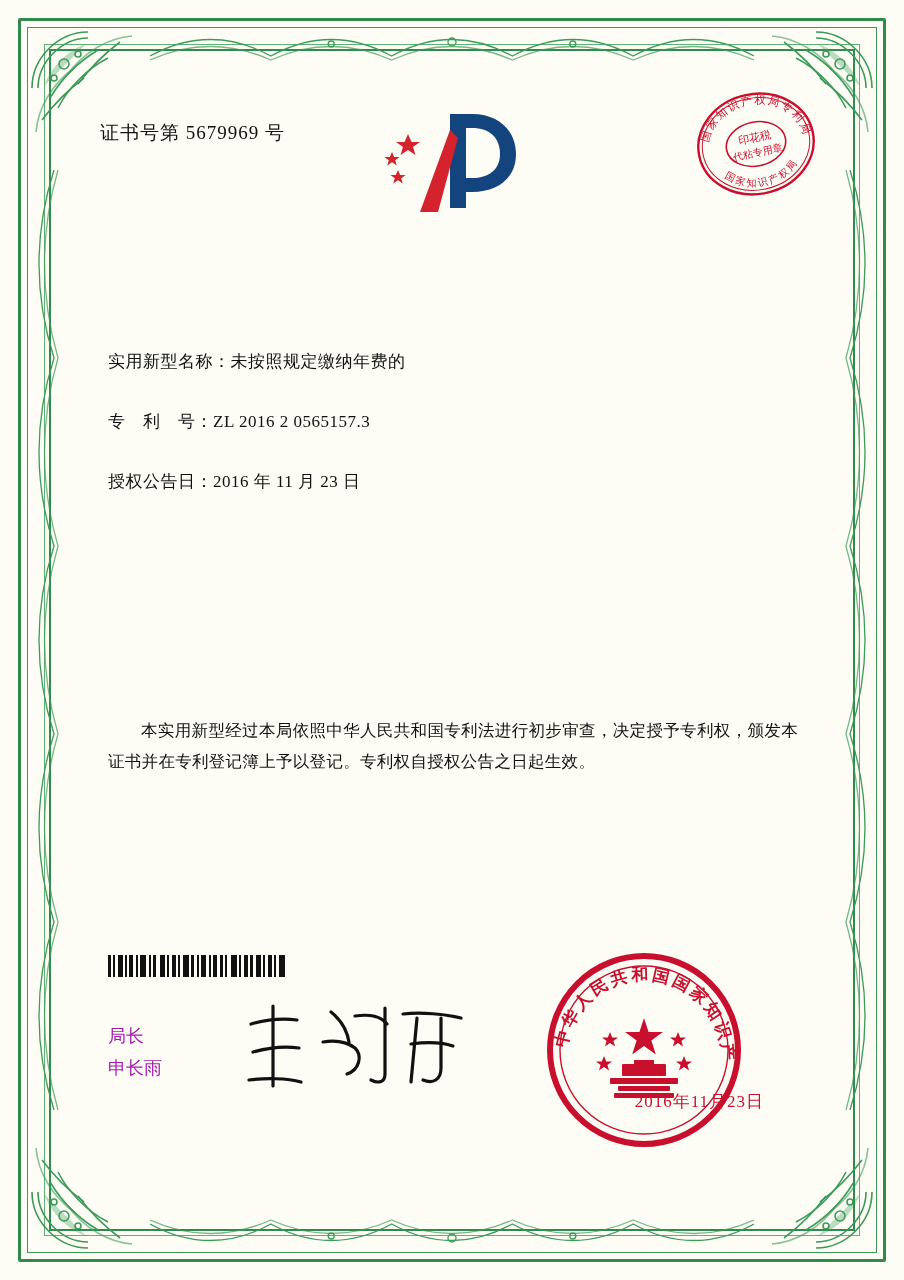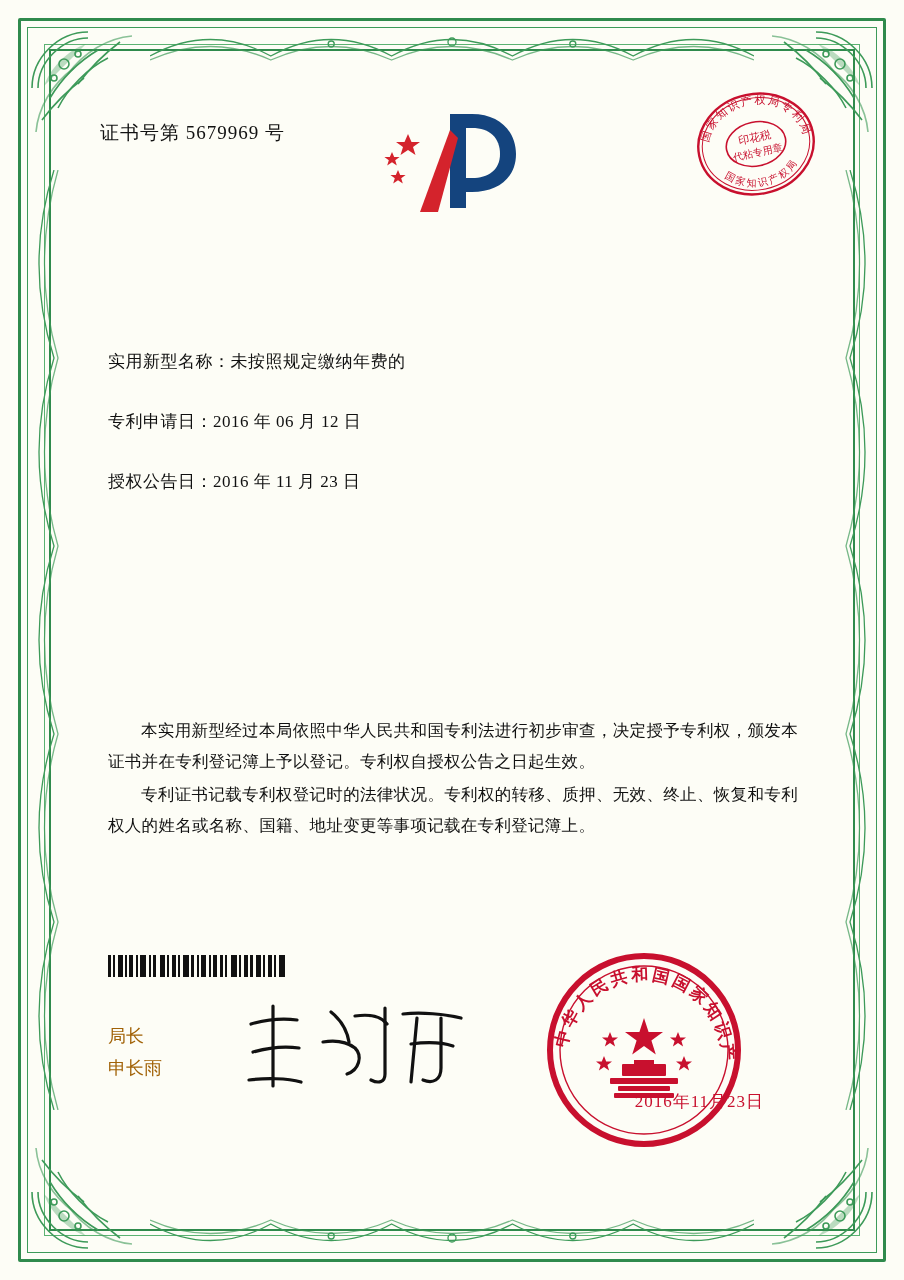--- a/index.html
+++ b/index.html
@@ -169,21 +169,21 @@
     background: #111;
     height: 100%;
   }
 
   .signature-block {
     position: absolute;
     left: 48px;
     top: 960px;
     font-size: 18px;
     line-height: 32px;
-    color: #a16207;
+    color: #a21caf;
   }
   .sig-image {
     position: absolute;
     left: 175px;
     top: 930px;
     width: 240px;
     height: 110px;
   }
   .sig-image svg { display:block; }
 
@@ -357,30 +357,29 @@
         </g>
       </svg>
     </div>
 
 
     <div class="fields">
       <div class="field-row">
         <span class="field-label">实用新型名称：</span><span class="field-value">未按照规定缴纳年费的</span>
       </div>
       <div class="field-row">
-        <span class="field-label">专利申请日：</span><span class="field-value">2016 年 06 月 12 日</span>
+        <span class="field-label">专　利　号：</span><span class="field-value">ZL 2016 2 0565157.3</span>
       </div>
       <div class="field-row">
         <span class="field-label">授权公告日：</span><span class="field-value">2016 年 11 月 23 日</span>
       </div>
     </div>
 
     <div class="paragraphs">
       <p>本实用新型经过本局依照中华人民共和国专利法进行初步审查，决定授予专利权，颁发本证书并在专利登记簿上予以登记。专利权自授权公告之日起生效。</p>
-      <p>专利证书记载专利权登记时的法律状况。专利权的转移、质押、无效、终止、恢复和专利权人的姓名或名称、国籍、地址变更等事项记载在专利登记簿上。</p>
     </div>
 
     <div class="barcode">
       <i style="width:3px"></i>
         <i style="width:2px;background:transparent"></i>
       <i style="width:2px"></i>
         <i style="width:3px;background:transparent"></i>
       <i style="width:5px"></i>
         <i style="width:2px;background:transparent"></i>
       <i style="width:2px"></i>

